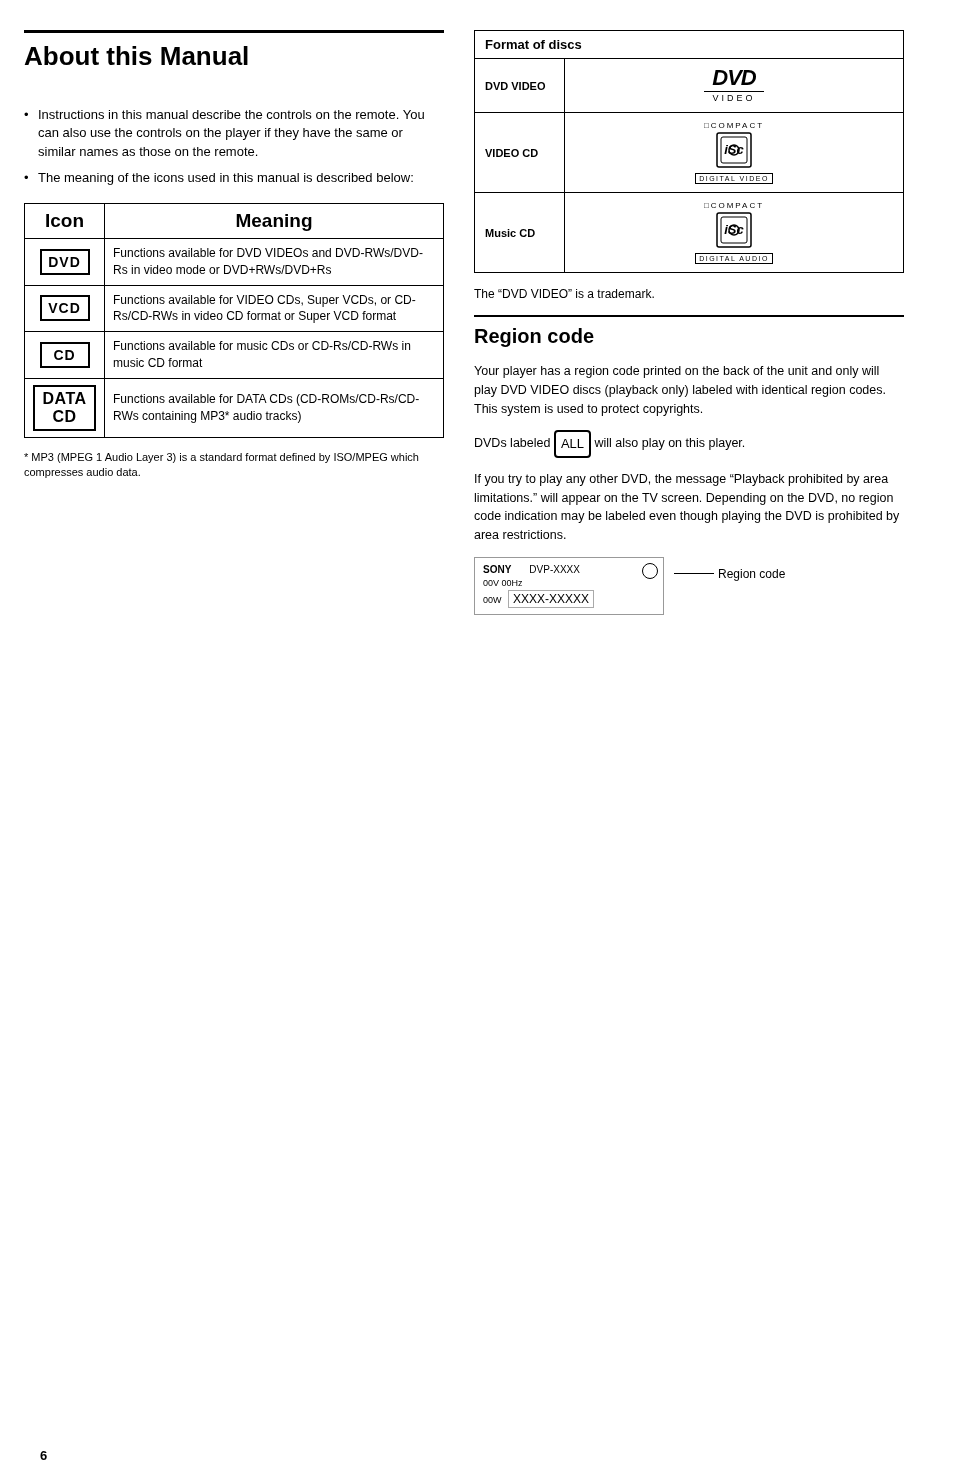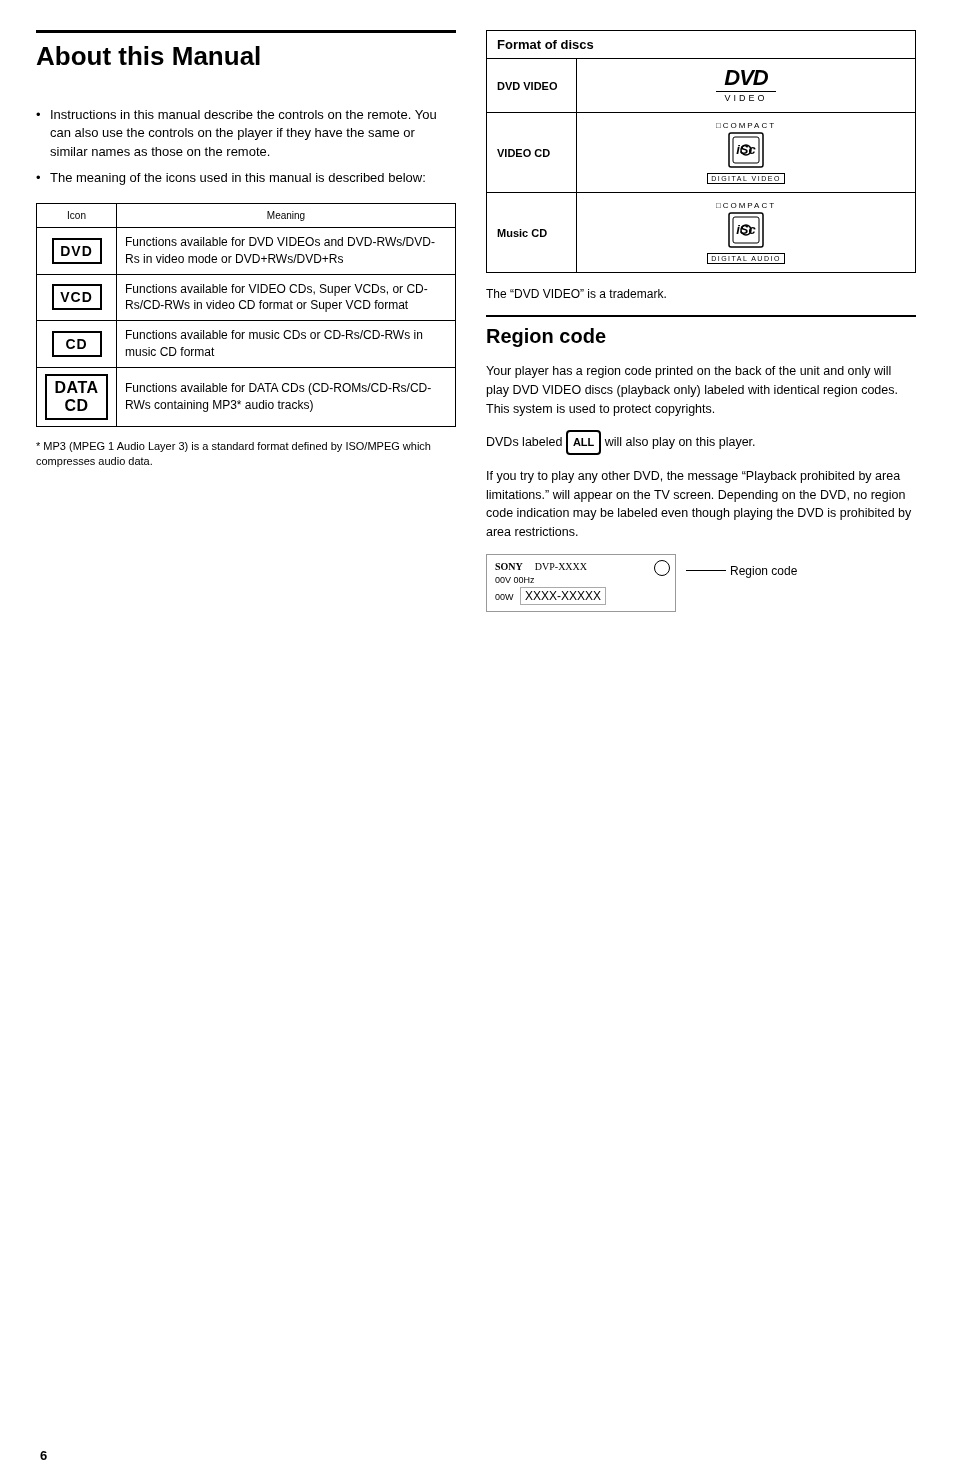--- a/index.html
+++ b/index.html
@@ -7,21 +7,21 @@
       background: #fff;
       font-family: Arial, Helvetica, sans-serif;
       font-size: 13px;
       color: #000;
       width: 954px;
       min-height: 1483px;
     }
     .page {
       display: flex;
       flex-direction: row;
-      padding: 30px 36px;
+      padding: 30px 24px;
       gap: 30px;
     }
     .left-col {
       flex: 1;
       max-width: 420px;
     }
     .right-col {
       flex: 1;
       max-width: 430px;
     }
@@ -60,22 +60,22 @@
       width: 100%;
       border-collapse: collapse;
       margin-bottom: 12px;
     }
     .icons-table th, .icons-table td {
       border: 1px solid #000;
       padding: 6px 8px;
       vertical-align: middle;
     }
     .icons-table th {
-      font-weight: normal;
-      font-size: 10px;
+      font-weight: bold;
+      font-size: 19px;
       background: #fff;
     }
     .icon-cell {
       text-align: center;
       width: 80px;
     }
     .icon-badge {
       display: inline-block;
       border: 2px solid #000;
       padding: 3px 6px;
@@ -168,22 +168,22 @@
     .region-para {
       font-size: 12.5px;
       line-height: 1.5;
       margin-bottom: 12px;
     }
     .all-badge {
       display: inline-block;
       border: 2px solid #000;
       border-radius: 4px;
       padding: 2px 5px;
-      font-size: 11px;
-      font-weight: bold;
+      font-size: 13px;
+      font-weight: normal;
       vertical-align: middle;
     }
 
     .trademark-note {
       font-size: 12px;
       margin-bottom: 14px;
     }
   </style>
 </head>
 <body>
@@ -306,21 +306,21 @@
         <span class="all-badge">ALL</span>
         <span> will also play on this player.</span>
       </p>
 
       <p class="region-para">If you try to play any other DVD, the message “Playback prohibited by area limitations.” will appear on the TV screen. Depending on the DVD, no region code indication may be labeled even though playing the DVD is prohibited by area restrictions.</p>
 
       <div style="display:flex; align-items:flex-start; gap:10px; margin-top:8px;">
         <div style="border:1px solid #999; padding:6px 8px; width:190px; font-size:10px; position:relative;">
 
           <div style="position:absolute; top:5px; right:5px; width:16px; height:16px; border:1px solid #000; border-radius:50%;"></div>
-          <div style="display:flex; align-items:flex-start; gap:12px; margin-bottom:3px;font-family:Liberation Serif, serif;">
+          <div style="display:flex; align-items:flex-start; gap:18px; margin-bottom:3px;">
             <span style="font-weight:bold; font-size:10px;">SONY</span>
             <span style="font-size:10px;">DVP-XXXX</span>
           </div>
           <div style="font-size:9px; margin-bottom:2px;">
             <span>00V 00Hz</span>
           </div>
           <div style="font-size:9px;">
             <span>00W</span>
             <div style="border:1px solid #aaa; padding:1px 4px; display:inline-block; margin-left:4px; font-size:12px;">XXXX-XXXXX</div>
           </div>

